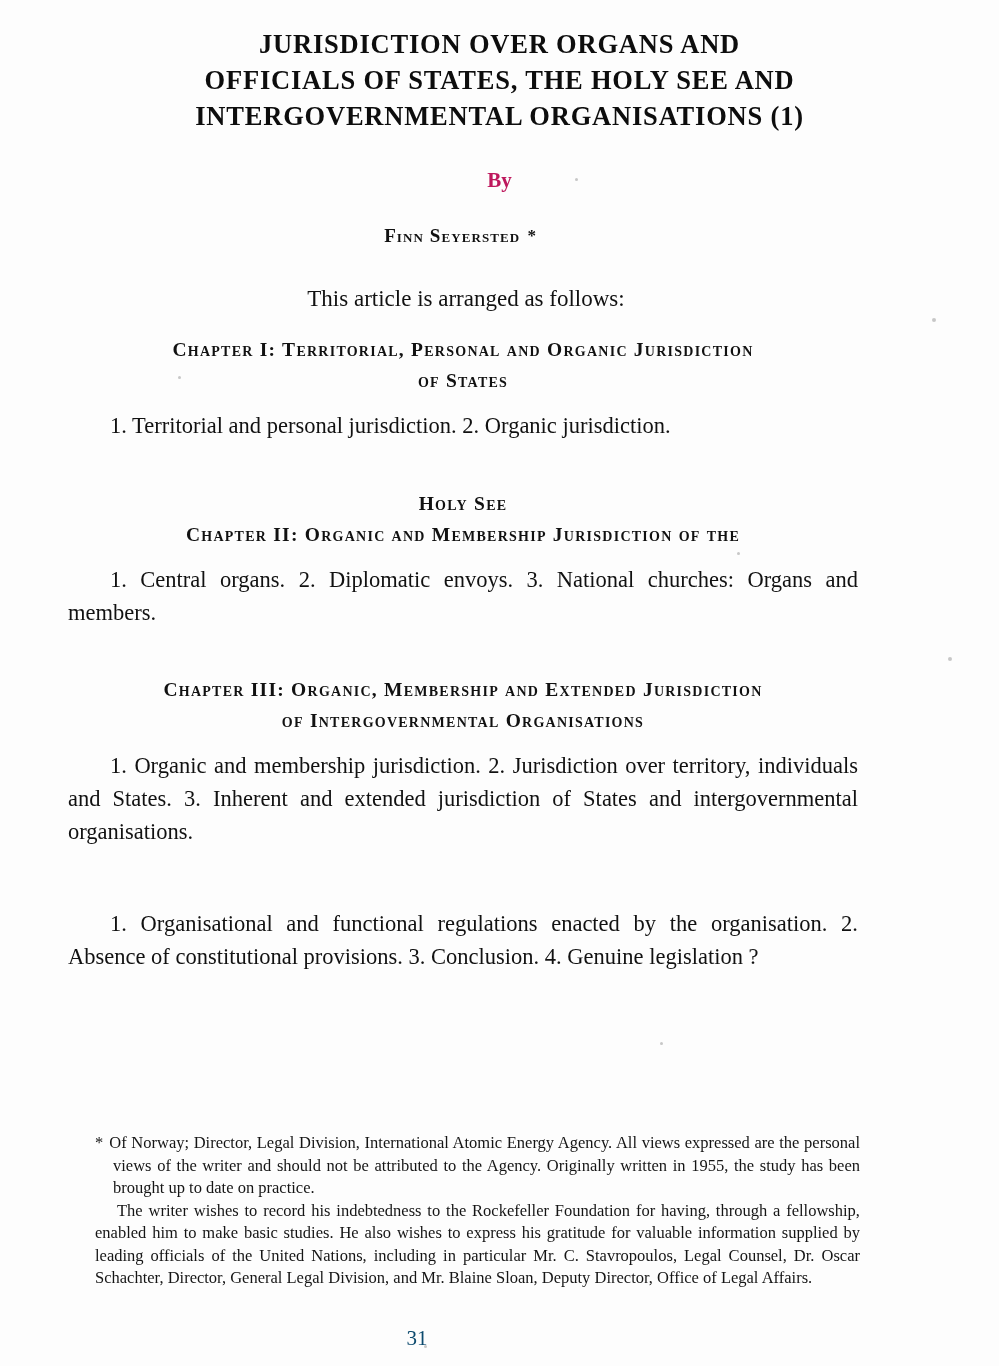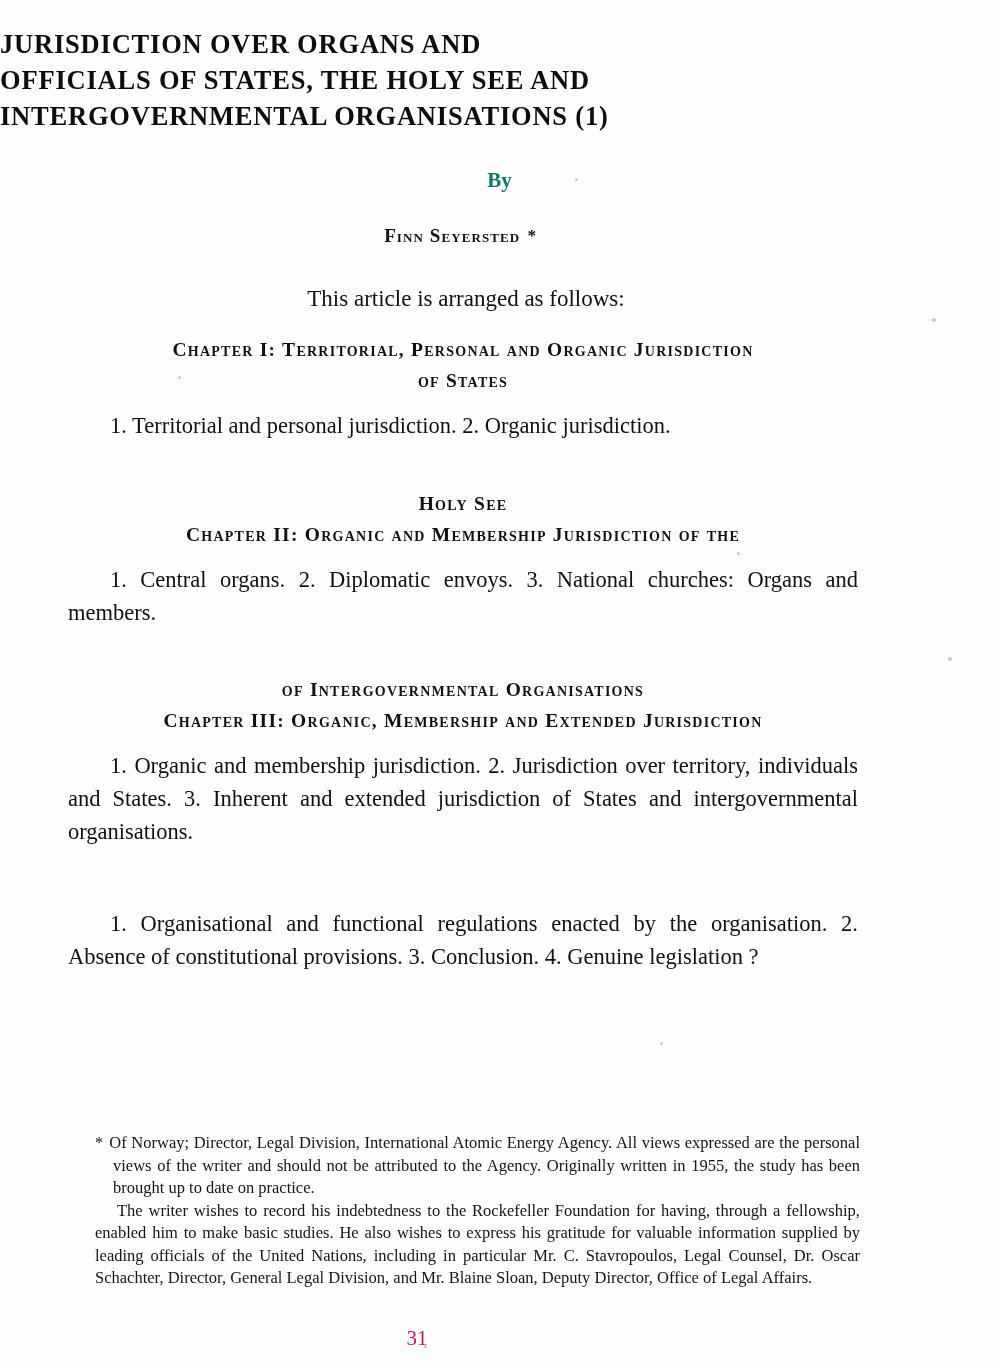--- a/index.html
+++ b/index.html
@@ -22,38 +22,39 @@
     background: #fdfdfd;
     overflow: hidden;
   }
 
   
   .doc-title {
     position: absolute;
     left: 0;
     top: 26px;
     width: 999px;
+    text-align: center;
     font-size: 26.5px;
     font-weight: bold;
     line-height: 36px;
     letter-spacing: 0.8px;
     color: #0d0d0d;
   }
   .doc-title .tline { display: block; white-space: pre; }
 
   
   .byline-by {
     position: absolute;
     left: 0;
     top: 168px;
     width: 999px;
     text-align: center;
     font-size: 21px;
     font-weight: bold;
-    color: #0f766e;
+    color: #be185d;
   }
 
   .byline-author {
     position: absolute;
     left: 0;
     top: 225px;
     width: 920px;
     text-align: center;
     font-size: 19px;
     font-weight: bold;
@@ -137,21 +138,21 @@
   .footnote .fn-marker { padding-right: 6px; }
 
   
   .page-number {
     position: absolute;
     left: 0;
     top: 1326px;
     width: 834px;
     text-align: center;
     font-size: 21px;
-    color: #be185d;
+    color: #0c4a6e;
   }
 
   
   .speck {
     position: absolute;
     background: #9a9a9a;
     border-radius: 50%;
     opacity: 0.55;
   }
 </style>
@@ -185,22 +186,22 @@
   <div class="chapter" id="chapter-2">
     <div class="chapter-heading">
       <span class="hline">Holy See</span>
       <span class="hline">Chapter II: Organic and Membership Jurisdiction of the</span>
     </div>
     <div class="chapter-contents">1. Central organs.  2. Diplomatic envoys.  3. National churches: Organs and members.</div>
   </div>
 
   <div class="chapter" id="chapter-3">
     <div class="chapter-heading">
+      <span class="hline">Chapter III: Organic, Membership and Extended Jurisdiction</span>
       <span class="hline">of Intergovernmental Organisations</span>
-      <span class="hline">Chapter III: Organic, Membership and Extended Jurisdiction</span>
     </div>
     <div class="chapter-contents">1. Organic and membership jurisdiction.  2. Jurisdiction over territory, individuals and States.  3. Inherent and extended jurisdiction of States and intergovernmental organisations.</div>
   </div>
 
   <div class="chapter" id="chapter-4">
     <div class="chapter-heading">
     </div>
     <div class="chapter-contents">1. Organisational and functional regulations enacted by the organisation. 2. Absence of constitutional provisions. 3. Conclusion. 4. Genuine legislation ?</div>
   </div>
 

